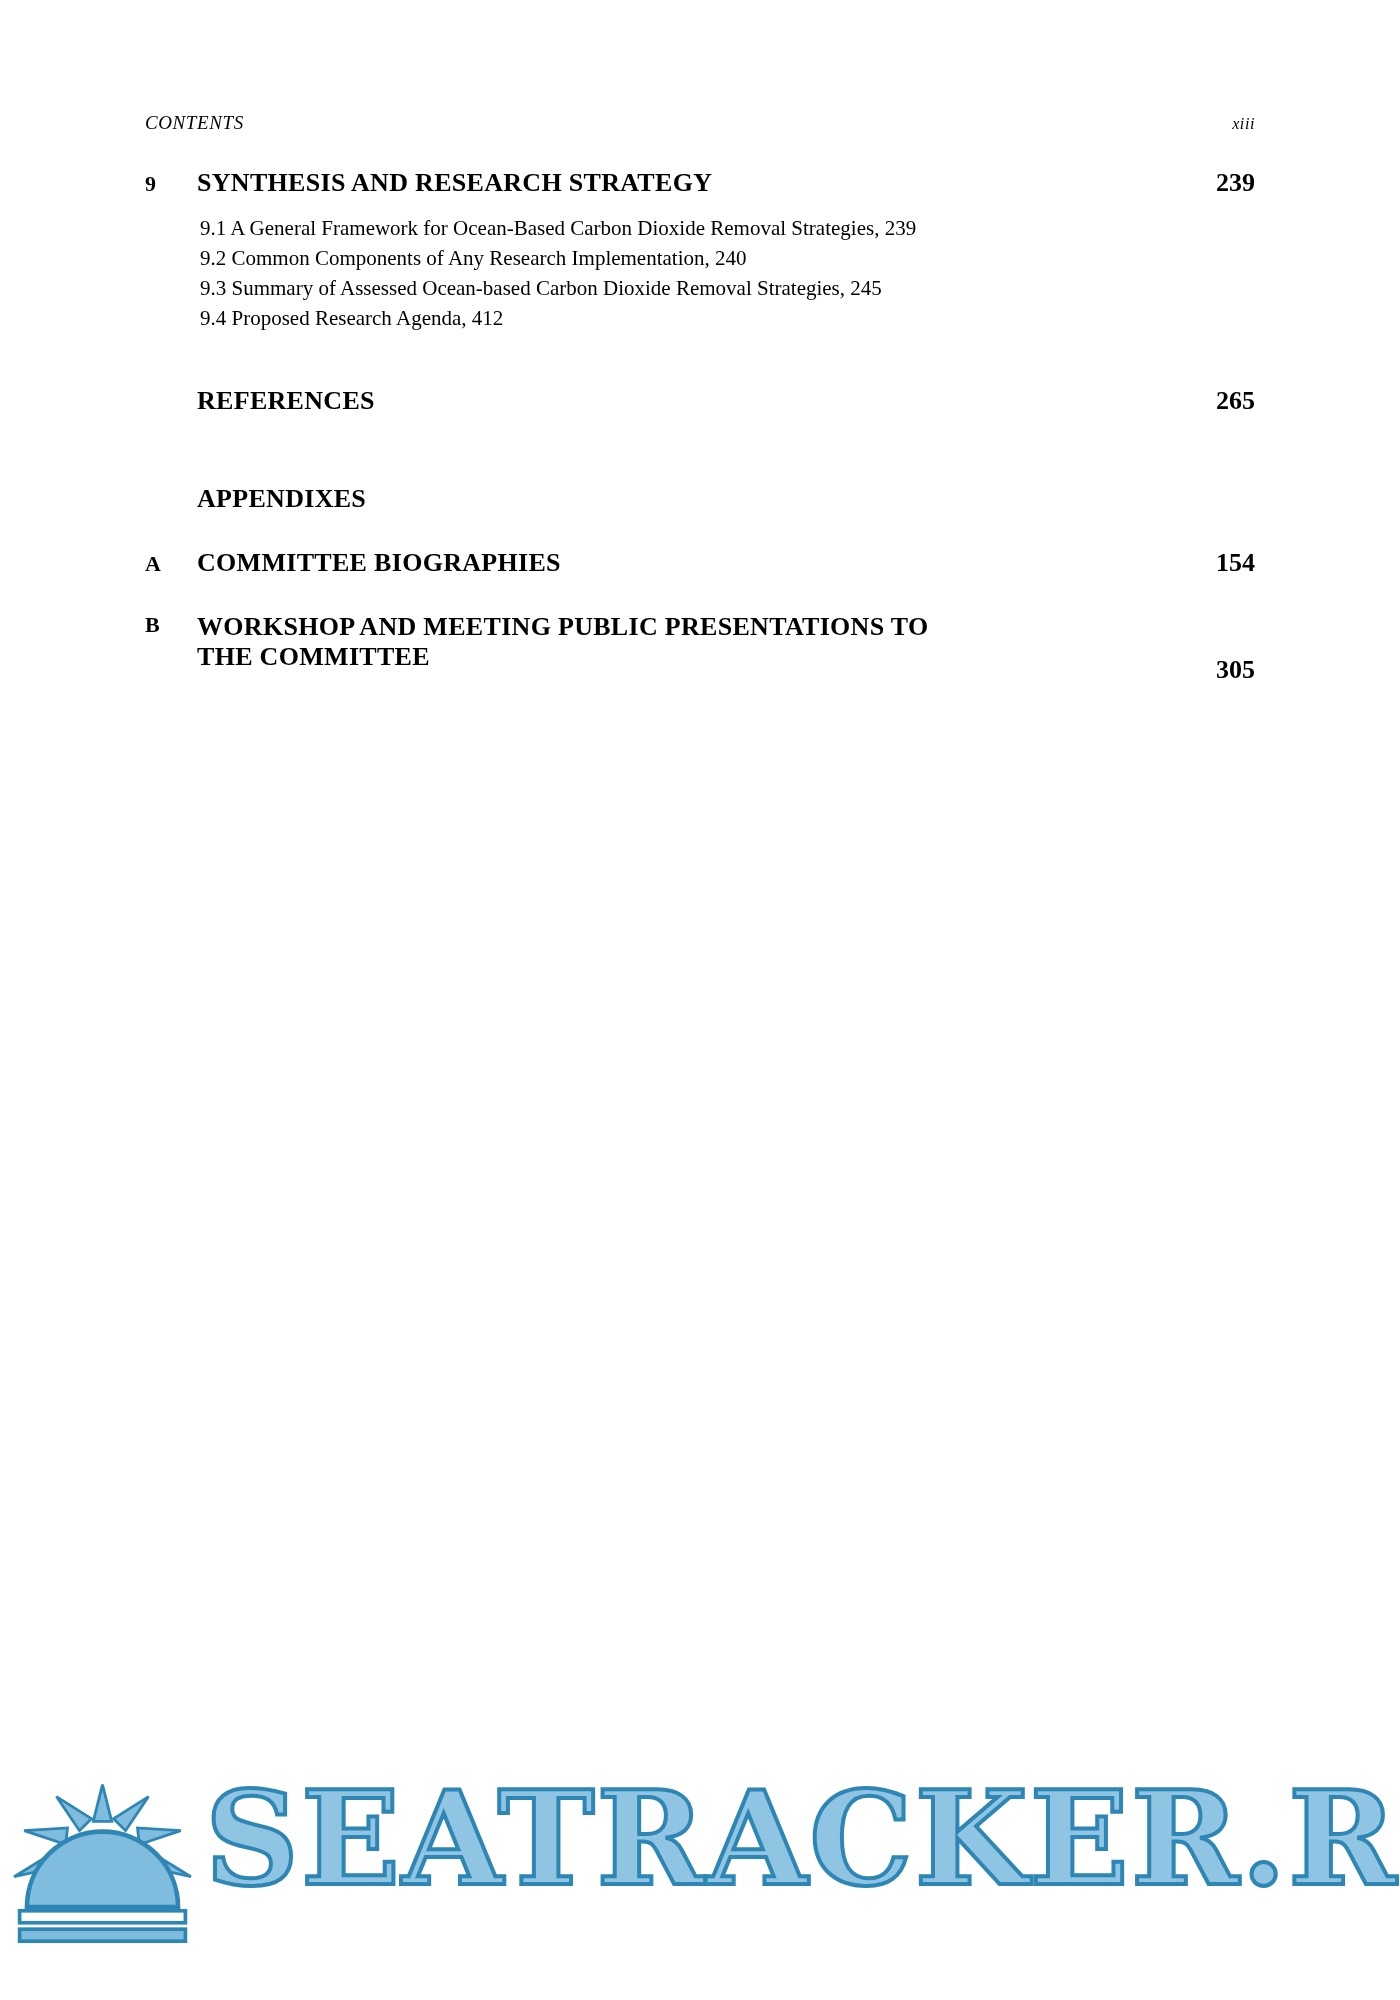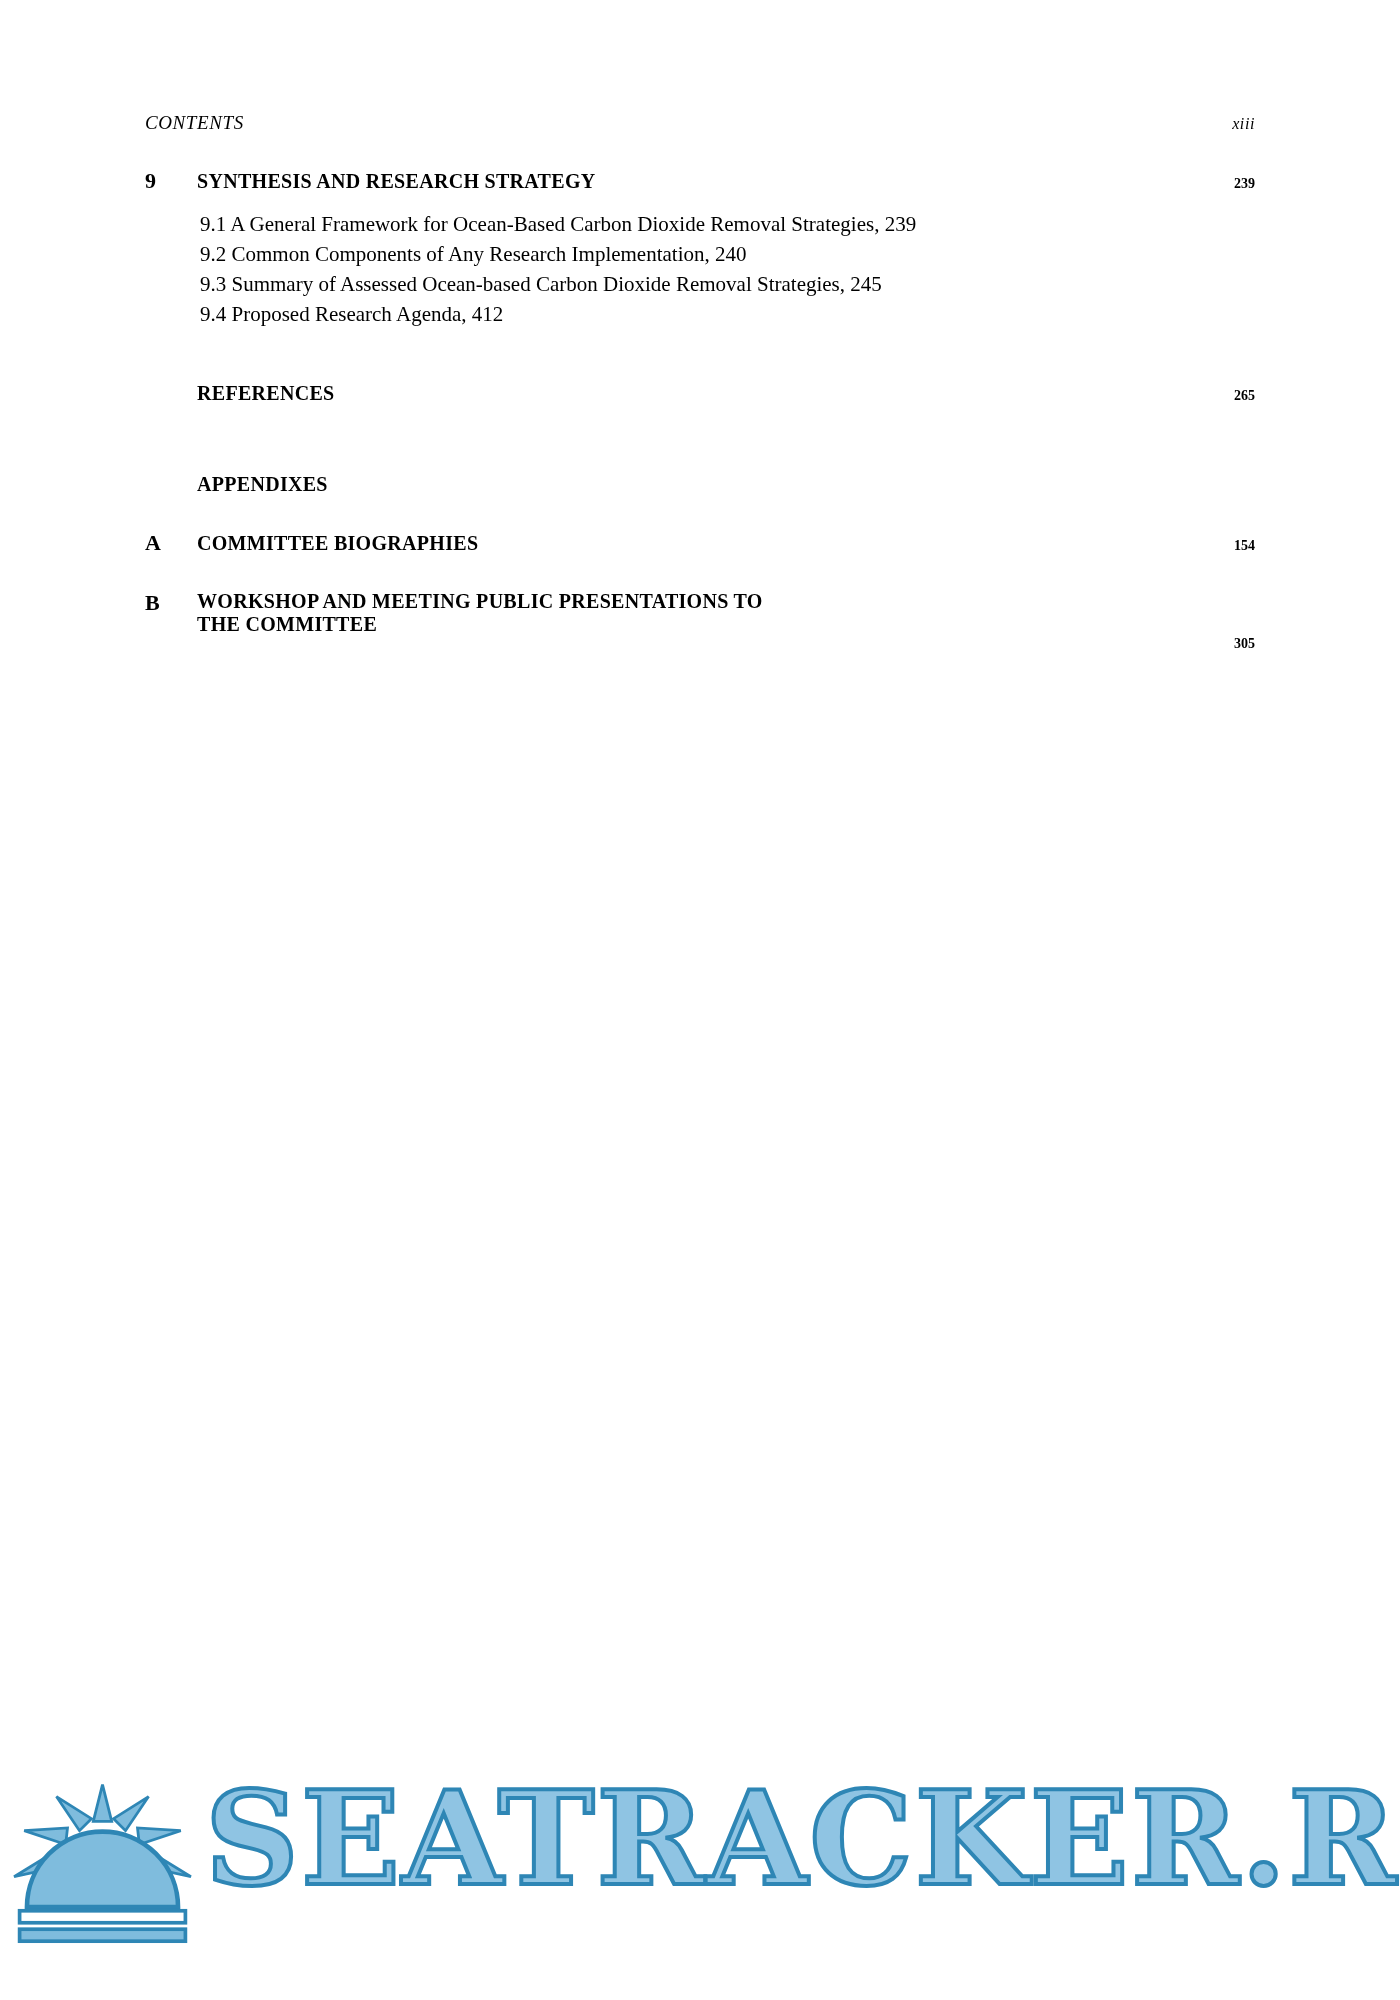--- a/index.html
+++ b/index.html
@@ -58,27 +58,27 @@
 
   .entry .num {
     width: 52px;
     flex: 0 0 52px;
     font-weight: bold;
     font-size: 22px;
   }
   .entry .title {
     flex: 1 1 auto;
     font-weight: bold;
-    font-size: 20px;
+    font-size: 26px;
     letter-spacing: 0.3px;
   }
   .entry .page-no {
     flex: 0 0 auto;
     font-weight: bold;
-    font-size: 14px;
+    font-size: 26px;
     text-align: right;
     min-width: 54px;
   }
 
   .chapter-head {
     margin-bottom: 6px;
   }
 
   .sub-list {
     margin: 15px;

